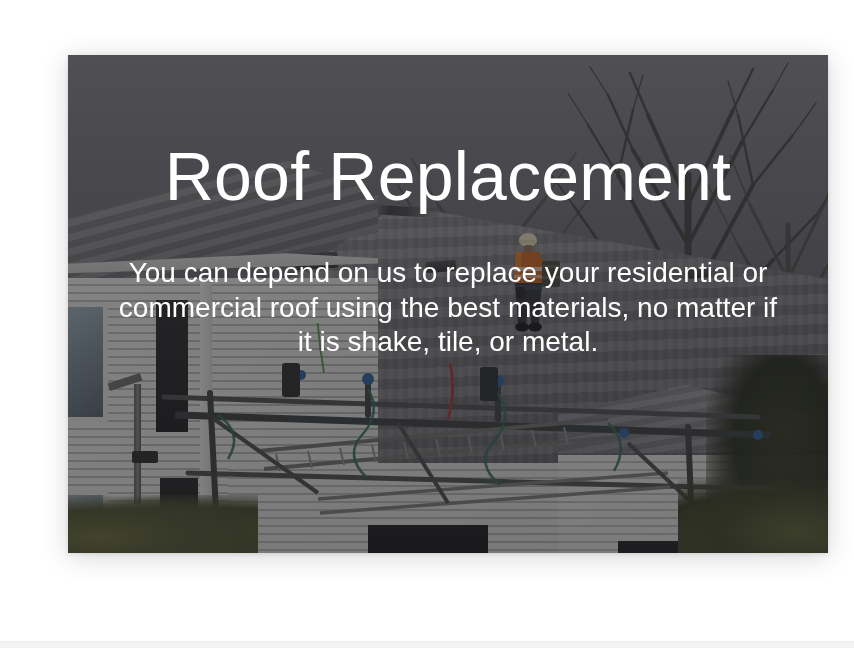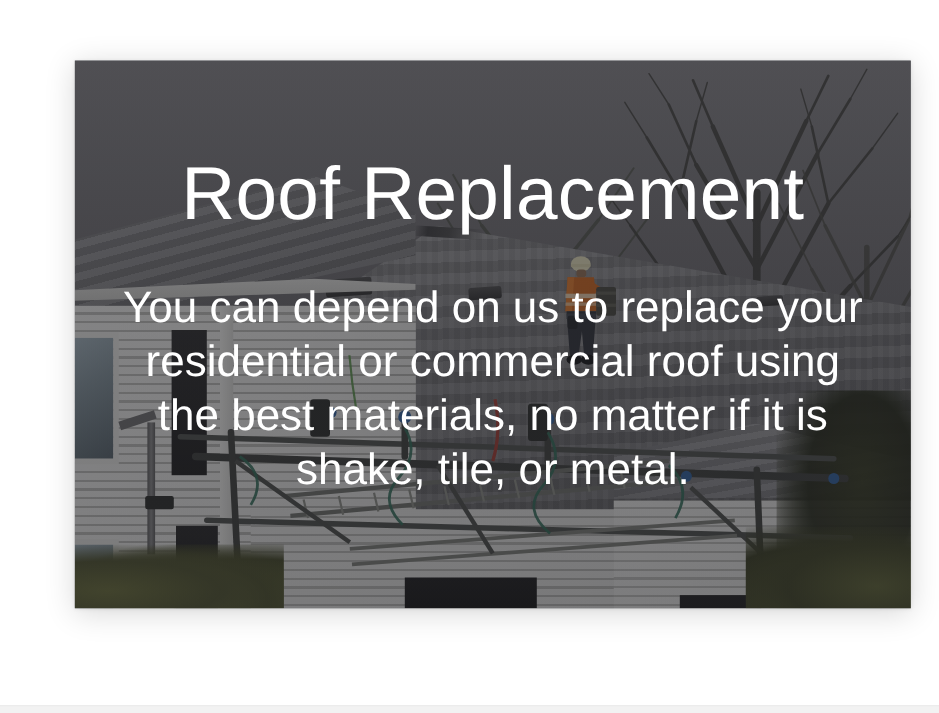--- a/index.html
+++ b/index.html
@@ -264,21 +264,21 @@
     line-height: 1.05;
     font-weight: 300;
     letter-spacing: 0.2px;
     color: #ffffff;
     font-family: "Liberation Sans", sans-serif;
   }
   #hero-subtitle {
     margin: 0;
     padding-top: 44px;
     max-width: 680px;
-    font-size: 40px;
+    font-size: 28px;
     line-height: 1.22;
     font-weight: 300;
     color: #ffffff;
     font-family: "Liberation Sans", sans-serif;
   }
 
   
   #bottom-band {
     position: absolute;
     left: 0;

